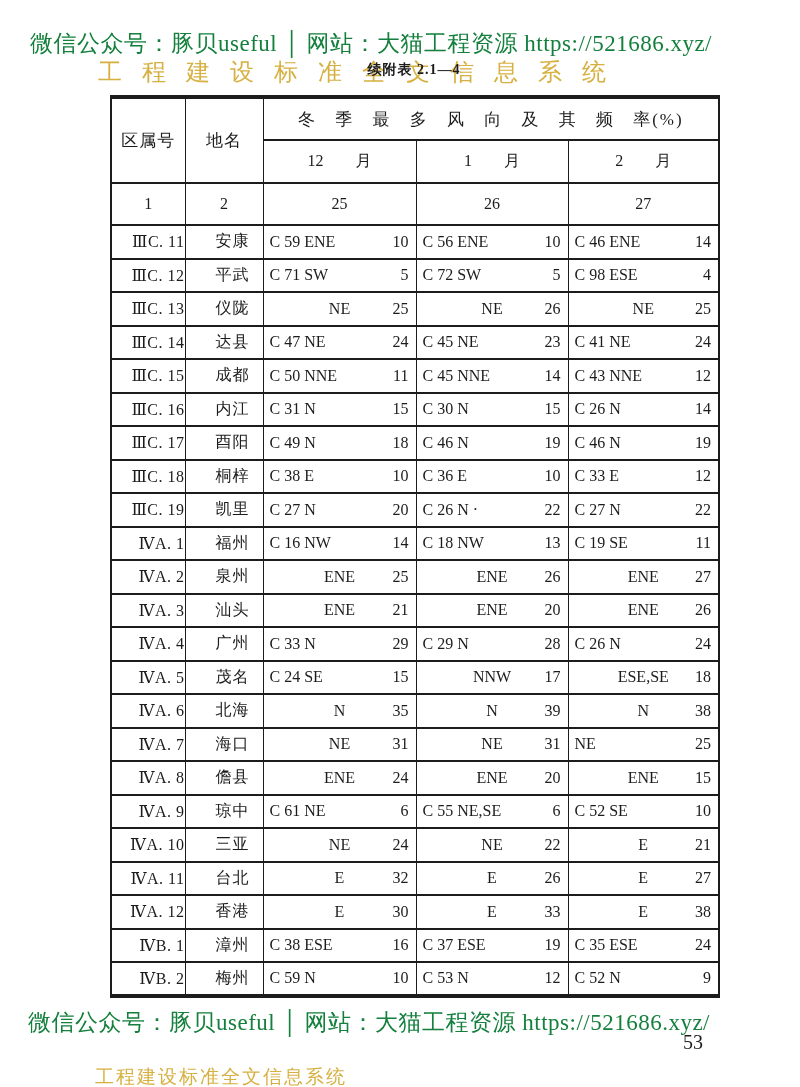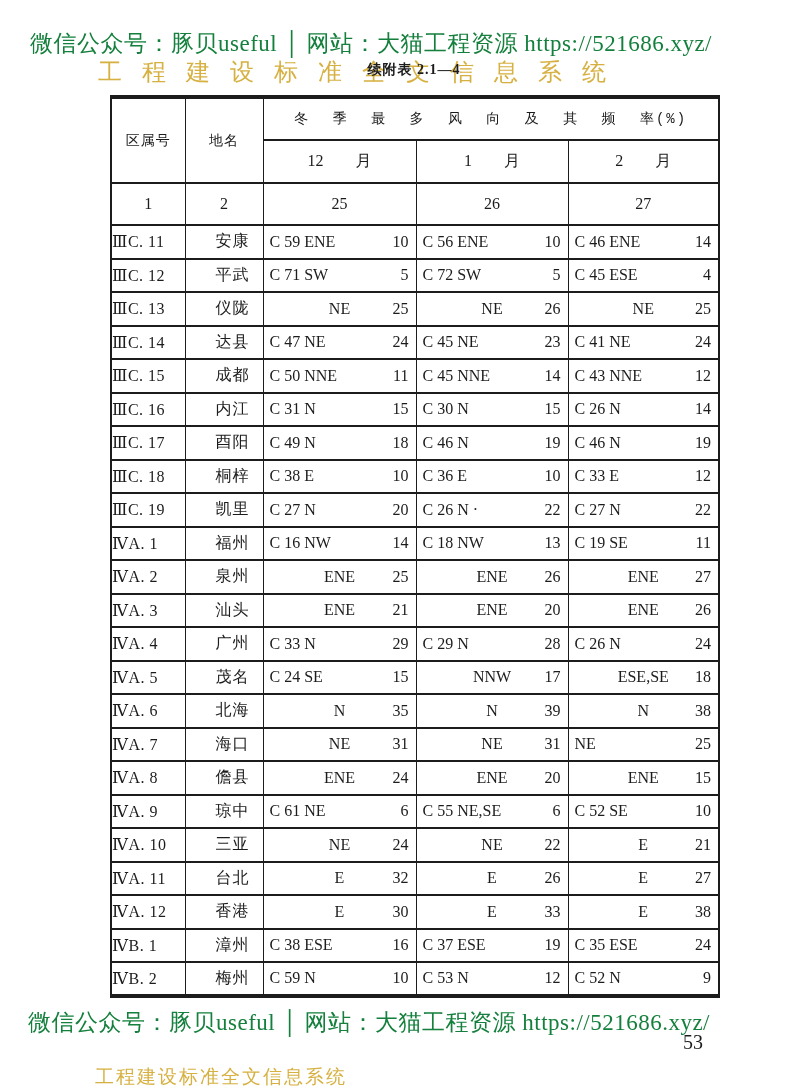--- a/index.html
+++ b/index.html
@@ -40,27 +40,27 @@
     border-collapse:collapse;table-layout:fixed;z-index:2;
     background:#ffffff;
     border-top:4px solid #1c1c1c;border-bottom:4px solid #1c1c1c;
     border-left:2px solid #1c1c1c;border-right:2px solid #1c1c1c;
   }
   .windtable th,.windtable td{
     border-style:solid;border-color:#1c1c1c;border-width:2px 1px;
     font-weight:normal;font-size:16px;padding:0;vertical-align:middle;
     overflow:hidden;
   }
-  tr.h1 th{height:40px;font-size:14px;font-family:Liberation Mono, monospace;}
+  tr.h1 th{height:40px;font-size:17px;}
   tr.h1 th.span-title{word-spacing:12px;letter-spacing:2px;}
   tr.h2 th{height:41px;word-spacing:28px;font-size:16px;text-align:center;}
   tr.hnum td{height:40px;text-align:center;}
   th.rowspan2{letter-spacing:1px;}
   tbody.data tr{height:33.5px;}
-  td.zone{text-align:left;letter-spacing:0.5px;margin-left:16px;}
+  td.zone{text-align:right;letter-spacing:0.5px;margin-left:16px;}
   td.place{text-align:left;padding-left:30px;letter-spacing:1px;}
   td.wind{position:relative;}
   .wind-inner{position:relative;width:100%;height:100%;}
   .dir{position:absolute;top:50%;transform:translateY(-50%);white-space:nowrap;}
   .dir.left{left:6px;}
   .dir.center{left:0;right:0;text-align:center;}
   .freq{position:absolute;top:50%;transform:translateY(-50%);right:7px;}
   th{text-align:center;}
 </style>
 </head>
@@ -133,21 +133,21 @@
       </div>
     </td>
     <td class="wind">
       <div class="wind-inner">
         <span class="dir left">C 72 SW</span>
         <span class="freq">5</span>
       </div>
     </td>
     <td class="wind">
       <div class="wind-inner">
-        <span class="dir left">C 45 ESE</span>
+        <span class="dir left">C 98 ESE</span>
         <span class="freq">4</span>
       </div>
     </td>
   </tr>
 
   <tr>
     <td class="zone">ⅢC. 13</td>
     <td class="place">仪陇</td>
     <td class="wind">
       <div class="wind-inner">

